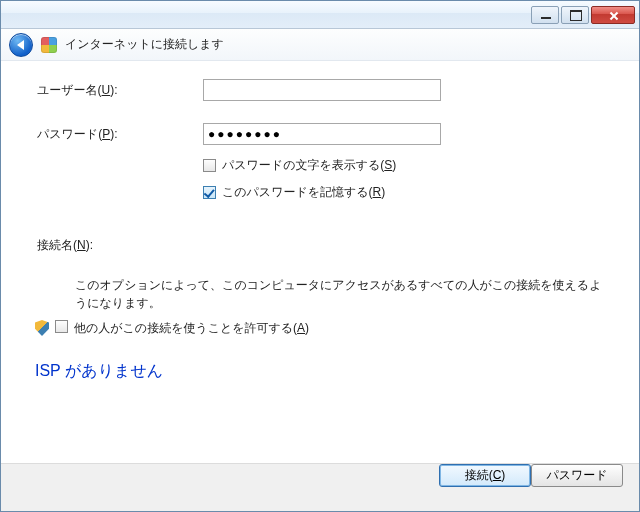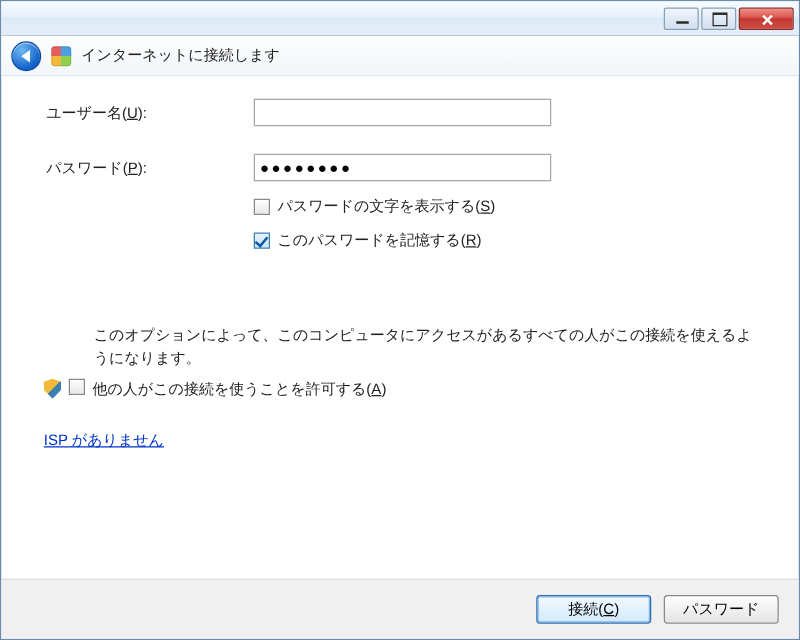--- a/index.html
+++ b/index.html
@@ -177,34 +177,32 @@
     width: 14px; height: 16px;
     background: linear-gradient(135deg,#f2b93b 0 50%, #3c7fb1 50% 100%);
     clip-path: polygon(50% 0, 100% 15%, 100% 55%, 50% 100%, 0 55%, 0 15%);
     border-radius: 1px;
   }
   .link-row {
     margin-top: 24px;
   }
   .link {
     color: #0033cc;
-    text-decoration: underline;
     cursor: pointer;
-    font-size: 12px;
+    font-size: 16px;
   }
   
   .footer {
     height: 48px;
     background: #f0f0f0;
     border-top: 1px solid #dcdcdc;
     display: flex;
-    align-items: center;
     justify-content: flex-end;
     padding: 0 16px;
-    gap: 10px;
+    gap: 0;
   }
   .btn {
     min-width: 92px;
     height: 23px;
     border: 1px solid #8a8a8a;
     background: linear-gradient(to bottom,#fefefe,#e4e4e4);
     font-family: inherit;
     font-size: 12px;
     padding: 0 12px;
     border-radius: 3px;
@@ -259,20 +257,23 @@
     </div>
     <div class="check-row">
       <span class="chk checked"></span>
       <span>
         <span>このパスワードを記憶する(</span><span class="underline-key">R</span><span>)</span>
       </span>
     </div>
   </div>
 
   <div class="form-row">
+    <div class="form-label">
+      <span>接続名(</span><span class="underline-key">N</span><span>):</span>
+    </div>
   </div>
 
   <div class="desc">このオプションによって、このコンピュータにアクセスがあるすべての人がこの接続を使えるようになります。</div>
   <div class="allow-row">
     <span class="shield-icon"></span>
     <span class="chk"></span>
     <span>
       <span>他の人がこの接続を使うことを許可する(</span><span class="underline-key">A</span><span>)</span>
     </span>
   </div>

